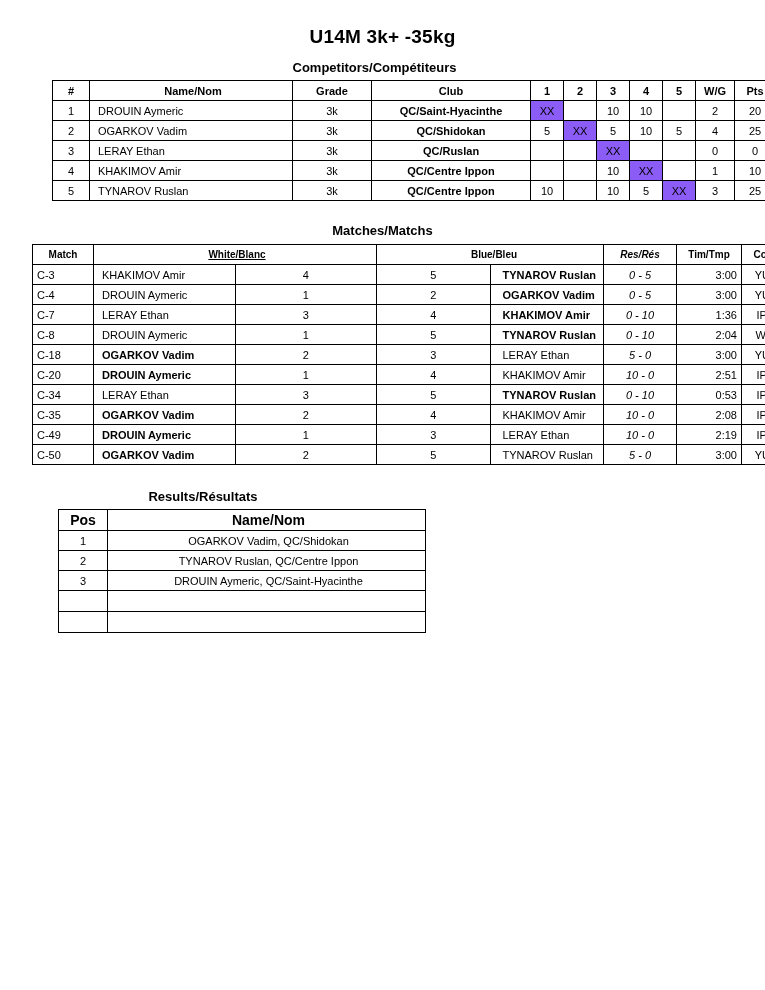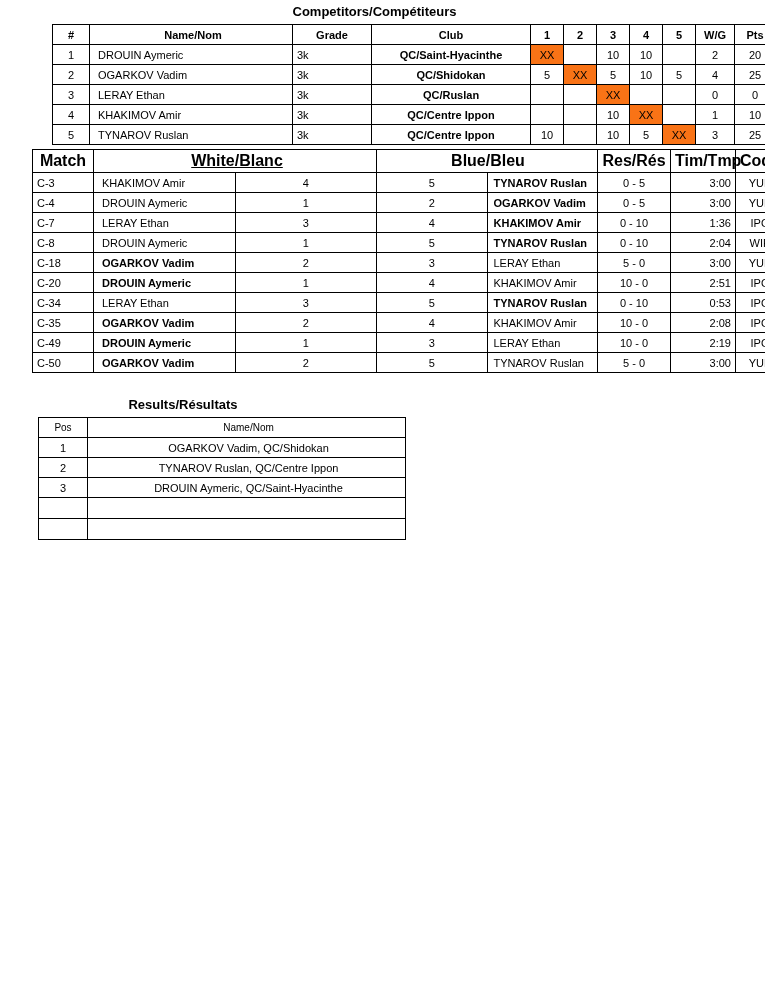--- a/index.html
+++ b/index.html
@@ -41,21 +41,21 @@
   table td, table th {
     border: 1px solid #000000;
     padding: 2px 4px;
     height: 15px;
     font-weight: normal;
     vertical-align: middle;
   }
   
   .competitors-wrap {
     width: 645px;
-    margin: 4px auto;
+    margin: 12px auto;
     position: relative;
     left: -8px;
   }
   .competitors-heading {
     text-align: center;
     font-size: 13px;
     font-weight: bold;
     margin-bottom: 5px;
   }
   table.competitors {
@@ -65,82 +65,83 @@
   table.competitors th {
     font-weight: bold;
     text-align: center;
     font-size: 11px;
   }
   table.competitors td {
     font-size: 11px;
   }
   .c-num { width: 28px; text-align: center; }
   .c-name { width: 190px; text-align: left; padding-left: 8px; }
-  .c-grade { width: 70px; }
+  .c-grade { width: 70px; text-align: center; }
   .c-club { width: 150px; text-align: center; font-weight: bold; }
   .c-cell { width: 24px; text-align: center; }
   .c-wg { width: 30px; text-align: center; }
   .c-pts { width: 32px; text-align: center; }
-  .xcell { background: #f97316; }
+  .xcell { background: #8b5cf6; }
   
   .matches-wrap {
     width: 697px;
     margin: 0 auto;
     position: relative;
     left: -2px;
   }
   table.matches {
     width: 697px;
     table-layout: fixed;
   }
   table.matches th {
     font-weight: bold;
     text-align: center;
-    font-size: 16px;
+    font-size: 10px;
   }
   .m-match { width: 52px; text-align: left; }
   .m-white { width: 270px; text-align: left; padding-left: 8px; }
   .m-sw { width: 22px; text-align: center; }
   .m-sb { width: 22px; text-align: center; }
-  .m-blue { width: 210px; text-align: left; padding-left: 6px; }
-  .m-res { width: 64px; text-align: center; }
+  .m-blue { width: 210px; text-align: left; padding-left: 12px; }
+  .m-res { width: 64px; text-align: center; font-style: italic; }
   .m-tim { width: 56px; text-align: right; }
   .m-code { width: 40px; text-align: center; }
   .bold { font-weight: bold; }
   
   .results-wrap {
     width: 345px;
-    margin-left: 38px;
+    margin-left: 58px;
   }
   .results-heading {
     text-align: center;
     font-size: 13px;
     font-weight: bold;
     margin-bottom: 5px;
     width: 290px;
     margin-left: 0;
   }
   table.results {
     width: 345px;
     table-layout: fixed;
   }
   table.results th {
-    font-weight: normal;
-    text-align: center;
-    font-size: 10px;
+    font-weight: bold;
+    text-align: center;
+    font-size: 14px;
   }
   .r-pos { width: 40px; text-align: center; }
   .r-name { width: 305px; text-align: center; padding-left: 8px; }
   .r-empty { height: 16px; }
 </style>
 </head>
 <body>
 
 <div class="page">
 
+  <div class="title">U14M 3k+ -35kg</div>
 
   <div class="competitors-wrap">
     <div class="competitors-heading">Competitors/Compétiteurs</div>
     <table class="competitors">
       <thead>
         <tr>
           <th class="c-num">#</th>
           <th class="c-name">Name/Nom</th>
           <th class="c-grade">Grade</th>
           <th class="c-club">Club</th>
@@ -222,20 +223,21 @@
           <td class="c-cell">5</td>
           <td class="c-cell xcell">XX</td>
           <td class="c-wg">3</td>
           <td class="c-pts">25</td>
 
         </tr>
       </tbody>
     </table>
   </div>
 
+  <div class="section-heading">Matches/Matchs</div>
   <div class="matches-wrap">
     <table class="matches">
       <thead>
         <tr>
           <th class="m-match">Match</th>
           <th class="m-white" colspan="2" style="text-align:center;text-decoration:underline;">White/Blanc</th>
           <th class="m-blue" colspan="2" style="text-align:center;">Blue/Bleu</th>
           <th class="m-res">Res/Rés</th>
           <th class="m-tim">Tim/Tmp</th>
           <th class="m-code">Code</th>

